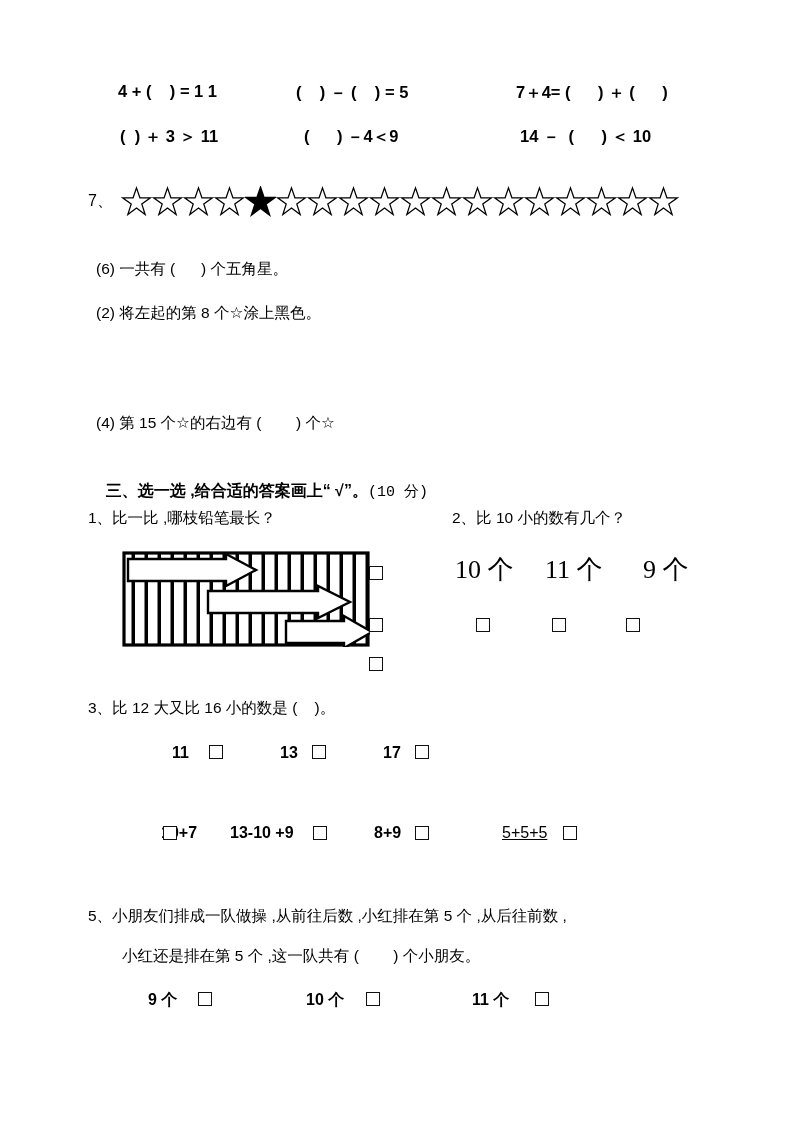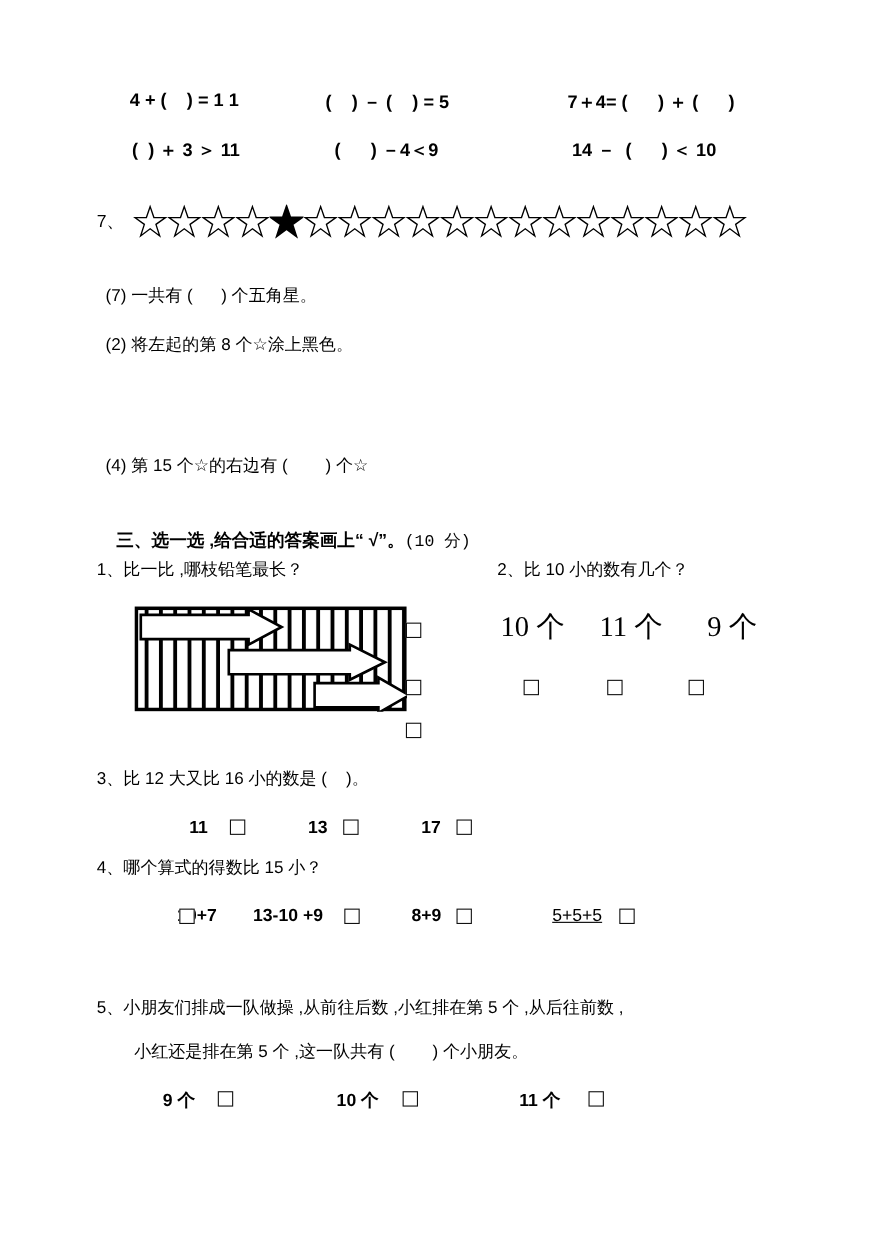--- a/index.html
+++ b/index.html
@@ -118,21 +118,21 @@
         </svg>
         <svg class="star" viewBox="0 0 100 100">
           <polygon points="50,6 61,38 95,38 67,58 78,92 50,71 22,92 33,58 5,38 39,38" fill="#ffffff" stroke="#000000" stroke-width="4" stroke-linejoin="miter"></polygon>
         </svg>
         <svg class="star" viewBox="0 0 100 100">
           <polygon points="50,6 61,38 95,38 67,58 78,92 50,71 22,92 33,58 5,38 39,38" fill="#ffffff" stroke="#000000" stroke-width="4" stroke-linejoin="miter"></polygon>
         </svg>
       </span>
   </div>
 
-  <span class="sub" style="left:96px;top:259px;">(7) 一共有 (      ) 个五角星。</span>
+  <span class="sub" style="left:96px;top:259px;">(6) 一共有 (      ) 个五角星。</span>
   <span class="sub" style="left:96px;top:303px;">(2) 将左起的第 8 个☆涂上黑色。</span>
   <span class="sub" style="left:96px;top:413px;">(4) 第 15 个☆的右边有 (        ) 个☆</span>
 
   <div class="sec-head">
     <span>三、选一选 ,给合适的答案画上“ √</span><span>”。</span><span class="light" style="font-size:15px;font-family:Liberation Mono, monospace;">(10 分)</span>
   </div>
 
   <span class="abs cn" style="left:88px;top:508px;">1、比一比 ,哪枝铅笔最长？</span>
 
   <span class="abs cn" style="left:452px;top:508px;">2、比 10 小的数有几个？</span>
@@ -179,21 +179,20 @@
 
   <span class="opt opt-b" style="left:172px;top:744px;">11</span>
   <span class="cbx-abs" style="left:209px;top:745px;"></span>
 
   <span class="opt opt-b" style="left:280px;top:744px;">13</span>
   <span class="cbx-abs" style="left:312px;top:745px;"></span>
 
   <span class="opt opt-b" style="left:383px;top:744px;">17</span>
   <span class="cbx-abs" style="left:415px;top:745px;"></span>
 
-  <span class="abs cn" style="left:88px;top:779px;">4、哪个算式的得数比 15 小？</span>
 
   <span class="opt opt-b" style="left:113px;top:824px;margin-left:48px;">10+7</span>
   <span class="cbx-abs" style="left:163px;top:826px;"></span>
 
   <span class="opt opt-b" style="left:230px;top:824px;">13-10 +9</span>
   <span class="cbx-abs" style="left:313px;top:826px;"></span>
 
   <span class="opt opt-b" style="left:374px;top:824px;">8+9</span>
   <span class="cbx-abs" style="left:415px;top:826px;"></span>
 

